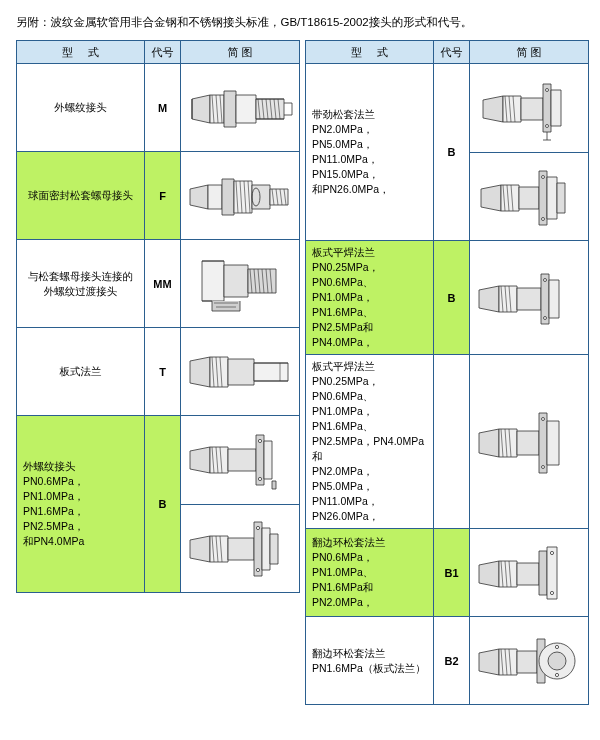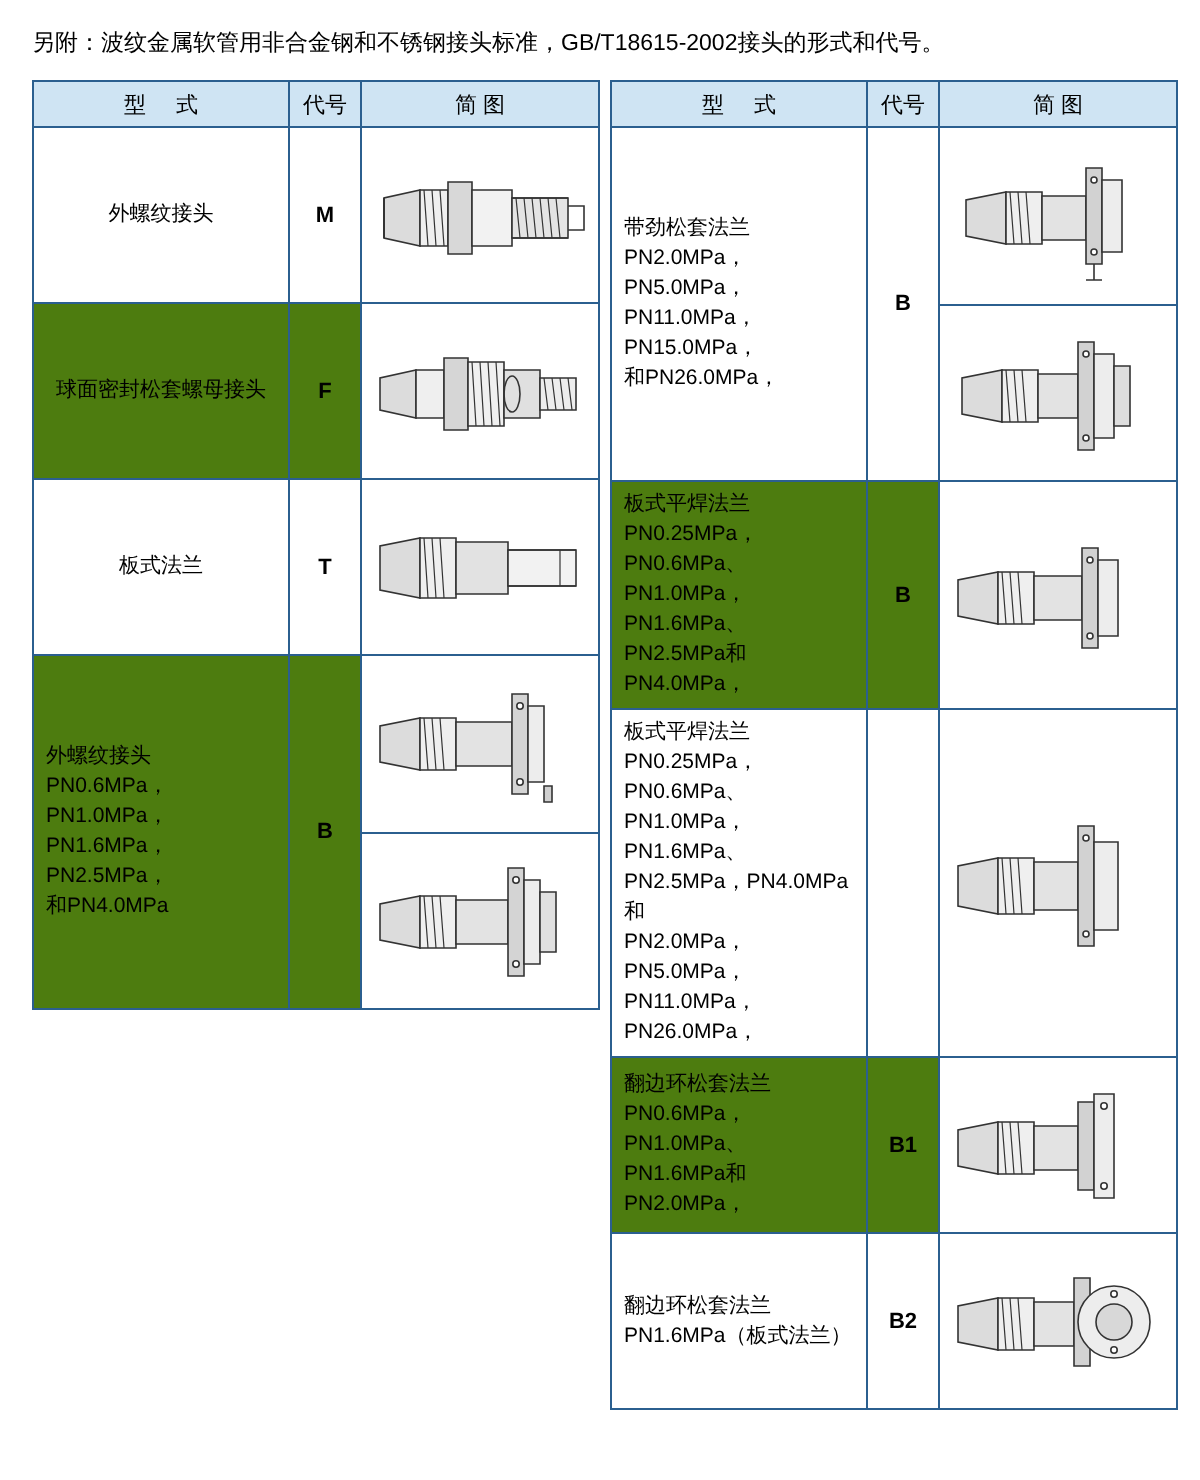--- a/index.html
+++ b/index.html
@@ -67,21 +67,21 @@
     text-align: center;
     font-size: 11px;
     font-weight: bold;
     color: #000;
   }
   td.fig {
     text-align: center;
     background: #fff;
     padding: 2px 0;
   }
-  tr.tint td.type, tr.tint td.code { background: #4d7c0f; }
+  tr.tint td.type, tr.tint td.code { background: #bef264; }
   tr.plain td.type, tr.plain td.code { background: #ffffff; }
   td.fig { background: #ffffff; }
   .fig-wrap {
     display: flex;
     align-items: center;
     justify-content: center;
     width: 100%;
   }
   svg { display: block; }
 </style>
@@ -151,20 +151,41 @@
                     <path d="M52 16 L54 48 M56 16 L58 48 M60 16 L62 48 M64 16 L66 48"></path>
                     <path d="M88 24 L90 40 M92 24 L94 40 M96 24 L98 40 M100 24 L102 40"></path>
                   </g>
                   <ellipse cx="72" cy="32" rx="4" ry="9" fill="none"></ellipse>
                 </g>
               </svg>
             </div>
           </td>
         </tr>
 
+        <tr class="plain" style="height:88px">
+          <td class="type center"><span>与松套螺母接头连接的外螺纹过渡接头</span></td>
+          <td class="code">MM</td>
+          <td class="fig">
+            <div class="fig-wrap">
+              <svg width="112" height="66" viewBox="0 0 112 66">
+                <g stroke="#333" fill="#e9e9e9" stroke-width="0.8">
+                  <path d="M18 10 L18 50 L40 50 L40 10 Z" fill="#f1f1f1"></path>
+                  <path d="M40 14 L40 46 L64 46 L64 14 Z" fill="#e2e2e2"></path>
+                  <path d="M64 18 L64 42 L92 42 L92 18 Z" fill="#d9d9d9"></path>
+                  <g stroke-width="0.6">
+                    <path d="M66 18 L68 42 M70 18 L72 42 M74 18 L76 42 M78 18 L80 42 M82 18 L84 42 M86 18 L88 42"></path>
+                  </g>
+                  <path d="M28 50 L28 60 L56 60 L56 50" fill="#cfcfcf"></path>
+                  <path d="M30 52 L54 52 M32 56 L52 56" stroke-width="0.6"></path>
+                  <path d="M18 10 L40 10 M18 50 L28 50"></path>
+                </g>
+              </svg>
+            </div>
+          </td>
+        </tr>
 
 
         <tr class="plain" style="height:88px">
           <td class="type center"><span>板式法兰</span></td>
           <td class="code">T</td>
           <td class="fig">
             <div class="fig-wrap">
               <svg width="112" height="58" viewBox="0 0 112 58">
                 <g stroke="#333" fill="#e9e9e9" stroke-width="0.8">
                   <path d="M6 18 L6 40 L26 44 L26 14 Z" fill="#dcdcdc"></path>

